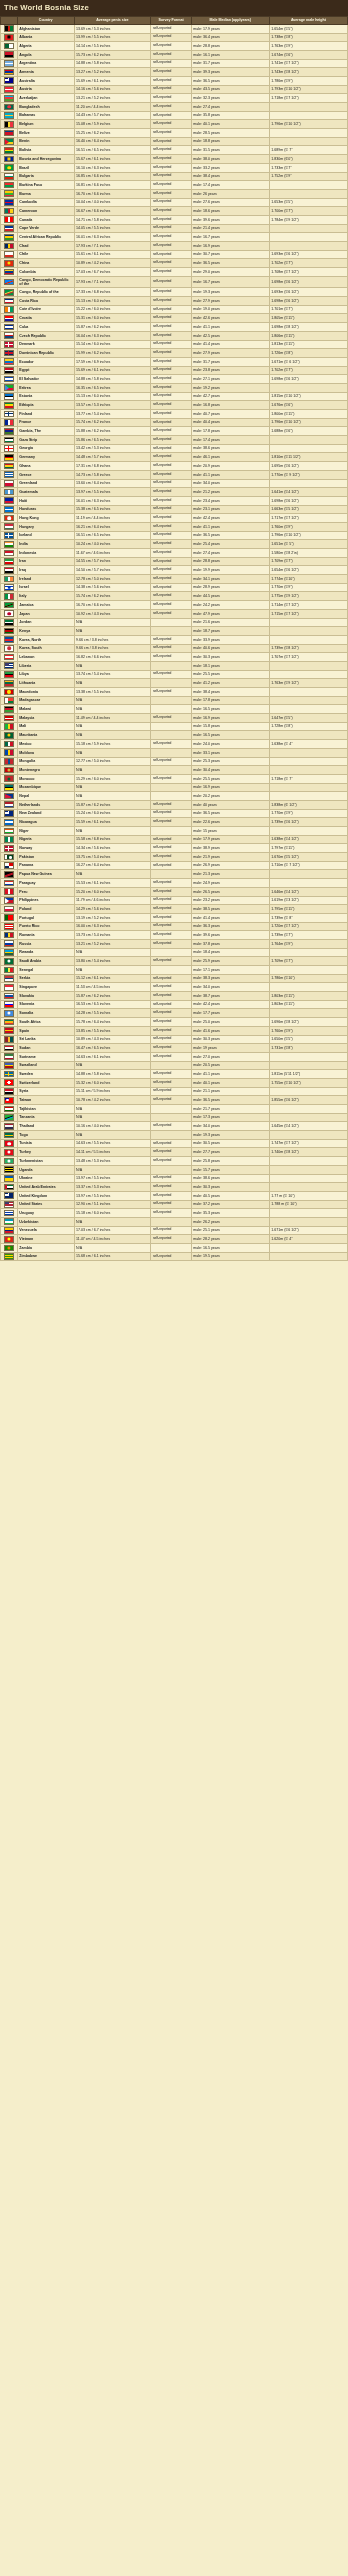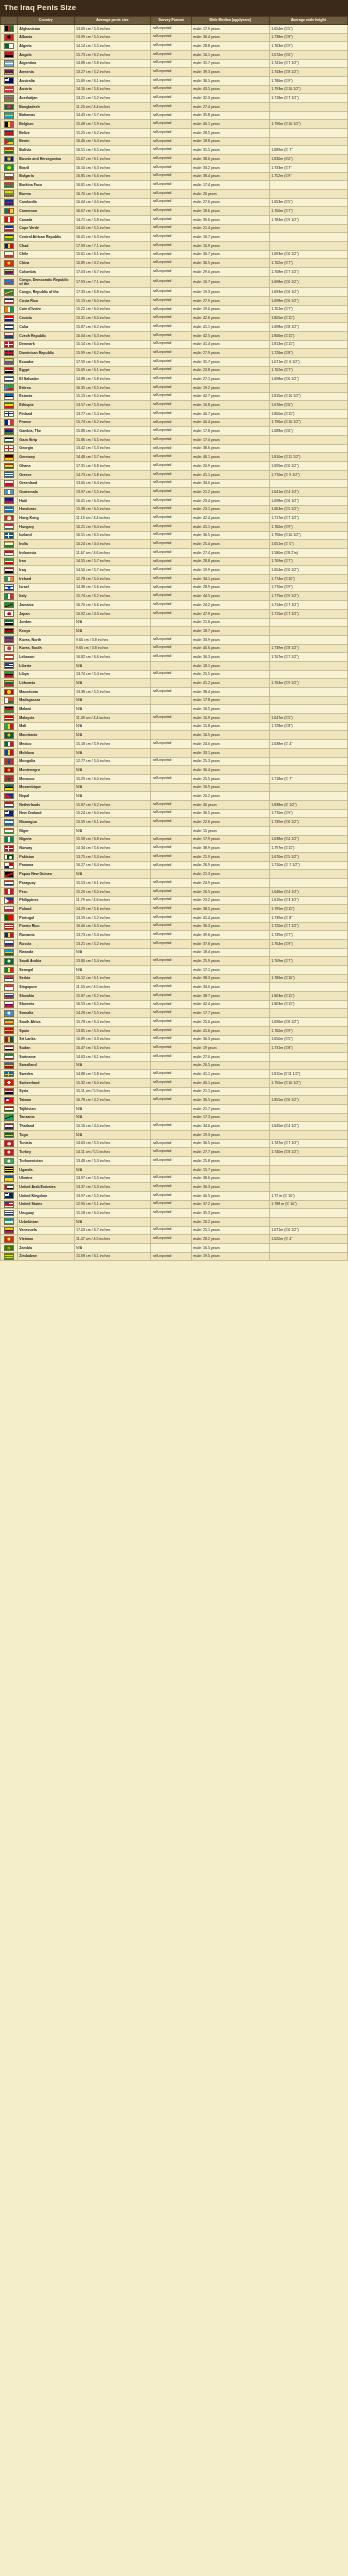--- a/index.html
+++ b/index.html
@@ -68,21 +68,21 @@
   .dot { position:absolute; left:50%; top:50%; transform:translate(-50%,-50%); width:3.6px; height:3.6px; border-radius:50%; }
   .cross-v { position:absolute; left:35%; top:0; width:18%; height:100%; }
   .cross-h { position:absolute; left:0; top:38%; width:100%; height:22%; }
   .diag { position:absolute; width:140%; height:18%; left:-20%; top:41%; }
   .tri { position:absolute; left:0; top:0; width:0; height:0; border-top:3.3px solid transparent; border-bottom:3.3px solid transparent; }
 </style>
 </head>
 <body>
 
 <div class="page">
-  <div class="title-bar">The Iraq Penis Size</div>
+  <div class="title-bar">The World Bosnia Size</div>
   <table>
     <colgroup>
       <col class="c-flag">
         <col class="c-country">
         <col class="c-penis">
         <col class="c-survey">
         <col class="c-male">
         <col class="c-height">
     </colgroup>
     <thead>

